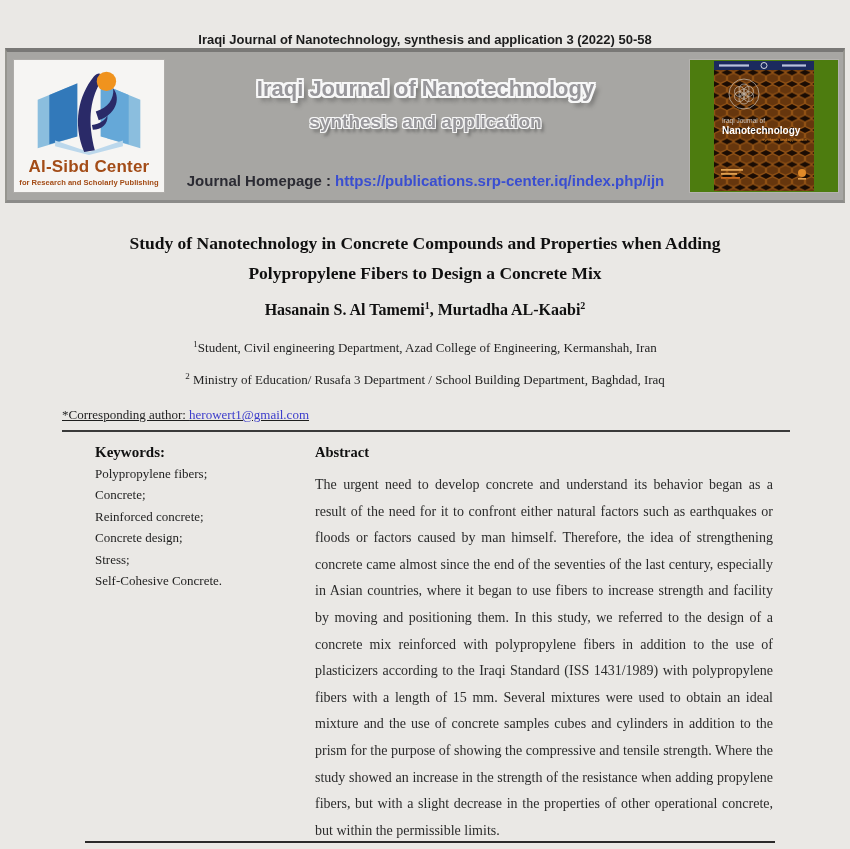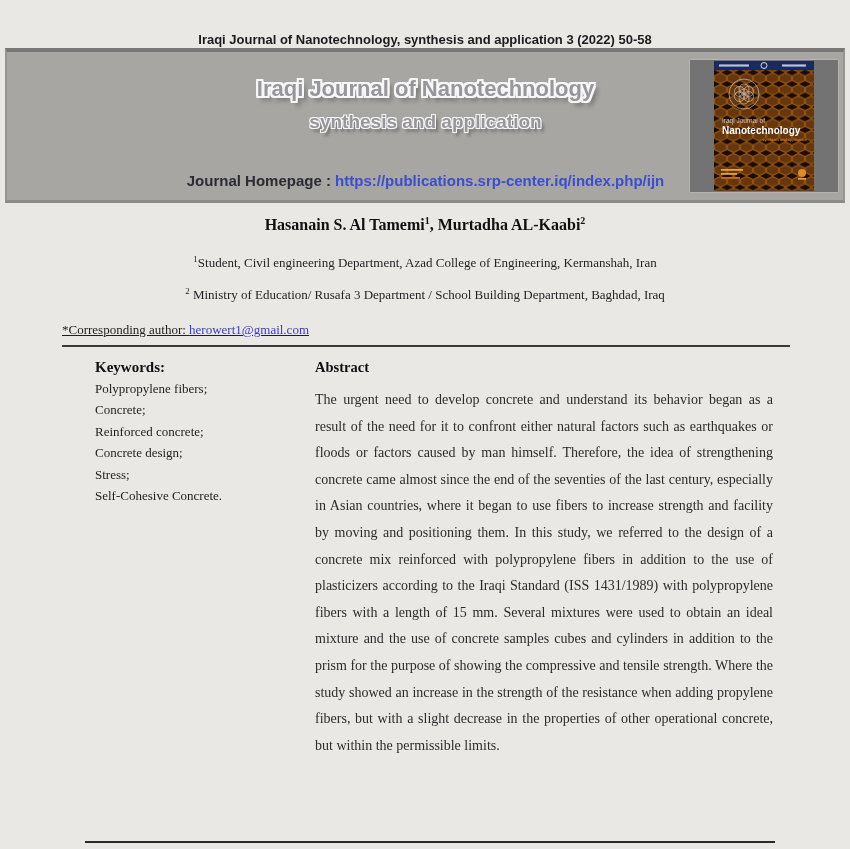--- a/index.html
+++ b/index.html
@@ -62,21 +62,21 @@
   }
   .homepage-line {
     position:absolute; bottom:11px; width:100%;
     font-family:"Liberation Sans", sans-serif;
     font-size:15px; font-weight:bold;
   }
   .hp-label { color:#2b2b33; }
   .hp-url { color:#3a4ed0; text-decoration:none; cursor:pointer; }
   .cover-box {
     position:absolute; right:4px; top:7px; width:150px; height:134px;
-    background:#737373; border:1px solid #b4b2af;
+    background:#4d7c0f; border:1px solid #b4b2af;
     display:flex; align-items:center; justify-content:center;
   }
   
   .title {
     margin:25px 38px 0; text-align:center;
     font-size:17.5px; font-weight:bold; line-height:30px; color:#101010;
   }
   .authors {
     margin-top:12px; text-align:center;
     font-size:16px; font-weight:bold; color:#101010;
@@ -106,20 +106,35 @@
 </style>
 </head>
 <body>
 
 <div class="page">
 
   <div class="citation">Iraqi Journal of Nanotechnology, synthesis and application 3 (2022) 50-58</div>
 
   <div class="banner">
 
+    <div class="logo-box">
+      <svg width="148" height="92" viewBox="0 0 150 95">
+        <polygon points="22,38 56,24 56,78 22,88" fill="#8bbede"></polygon>
+        <polygon points="34,33 63,21 63,76 34,84" fill="#3279ba"></polygon>
+        <polygon points="128,38 94,24 94,78 128,88" fill="#8bbede"></polygon>
+        <polygon points="116,33 87,21 87,76 116,84" fill="#65a8d8"></polygon>
+        <polygon points="40,80 75,92 110,80 110,86 75,95 40,86" fill="#bcd8ec"></polygon>
+        <path d="M70,92 C58,62 64,34 80,14 C85,8 91,11 87,19 C75,40 74,62 81,90 Z" fill="#2a2a68"></path>
+        <path d="M82,50 C95,46 101,37 100,26 C109,38 101,54 85,59 Z" fill="#2a2a68"></path>
+        <circle cx="93" cy="19" r="10" fill="#f0931e"></circle>
+        <path d="M78,64 C86,63 92,59 94,54 C95,63 88,69 79,69 Z" fill="#2a2a68"></path>
+      </svg>
+      <div class="logo-name">Al-Sibd Center</div>
+      <div class="logo-tagline">for Research and Scholarly Publishing</div>
+    </div>
 
     <div class="banner-center">
       <div class="banner-title">Iraqi Journal of Nanotechnology</div>
       <div class="banner-subtitle">synthesis and application</div>
       <div class="homepage-line">
         <span class="hp-label">Journal Homepage : </span><a class="hp-url">https://publications.srp-center.iq/index.php/ijn</a>
       </div>
     </div>
 
     <div class="cover-box">
@@ -152,20 +167,21 @@
         <rect x="7" y="108" width="22" height="1.8" fill="#e0a050"></rect>
         <rect x="7" y="112" width="16" height="1.8" fill="#e0a050"></rect>
         <rect x="7" y="116" width="19" height="1.8" fill="#c86a20"></rect>
         <circle cx="88" cy="112" r="4" fill="#e08a28"></circle>
         <rect x="84" y="117" width="8" height="1.6" fill="#e0a050"></rect>
       </svg>
     </div>
   </div>
 
   <main style="position:absolute; top:203px; left:0; right:0;">
+    <h1 class="title"><span>Study of Nanotechnology in Concrete Compounds and Properties when Adding</span><br><span>Polypropylene Fibers to Design a Concrete Mix</span></h1>
 
     <div class="authors"><span>Hasanain S. Al Tamemi</span><sup>1</sup><span>, </span><span>Murtadha AL-Kaabi</span><sup>2</sup></div>
 
     <div class="affil affil-1"><sup>1</sup><span>Student, Civil engineering Department, Azad College of Engineering, Kermanshah, Iran</span></div>
 
     <div class="affil affil-2"><sup>2</sup><span> Ministry of Education/ Rusafa 3 Department / School Building Department, Baghdad, Iraq</span></div>
 
     <div class="corresponding"><span>*Corresponding author: </span><a class="email-link">herowert1@gmail.com</a></div>
 
     <hr class="rule-top">

